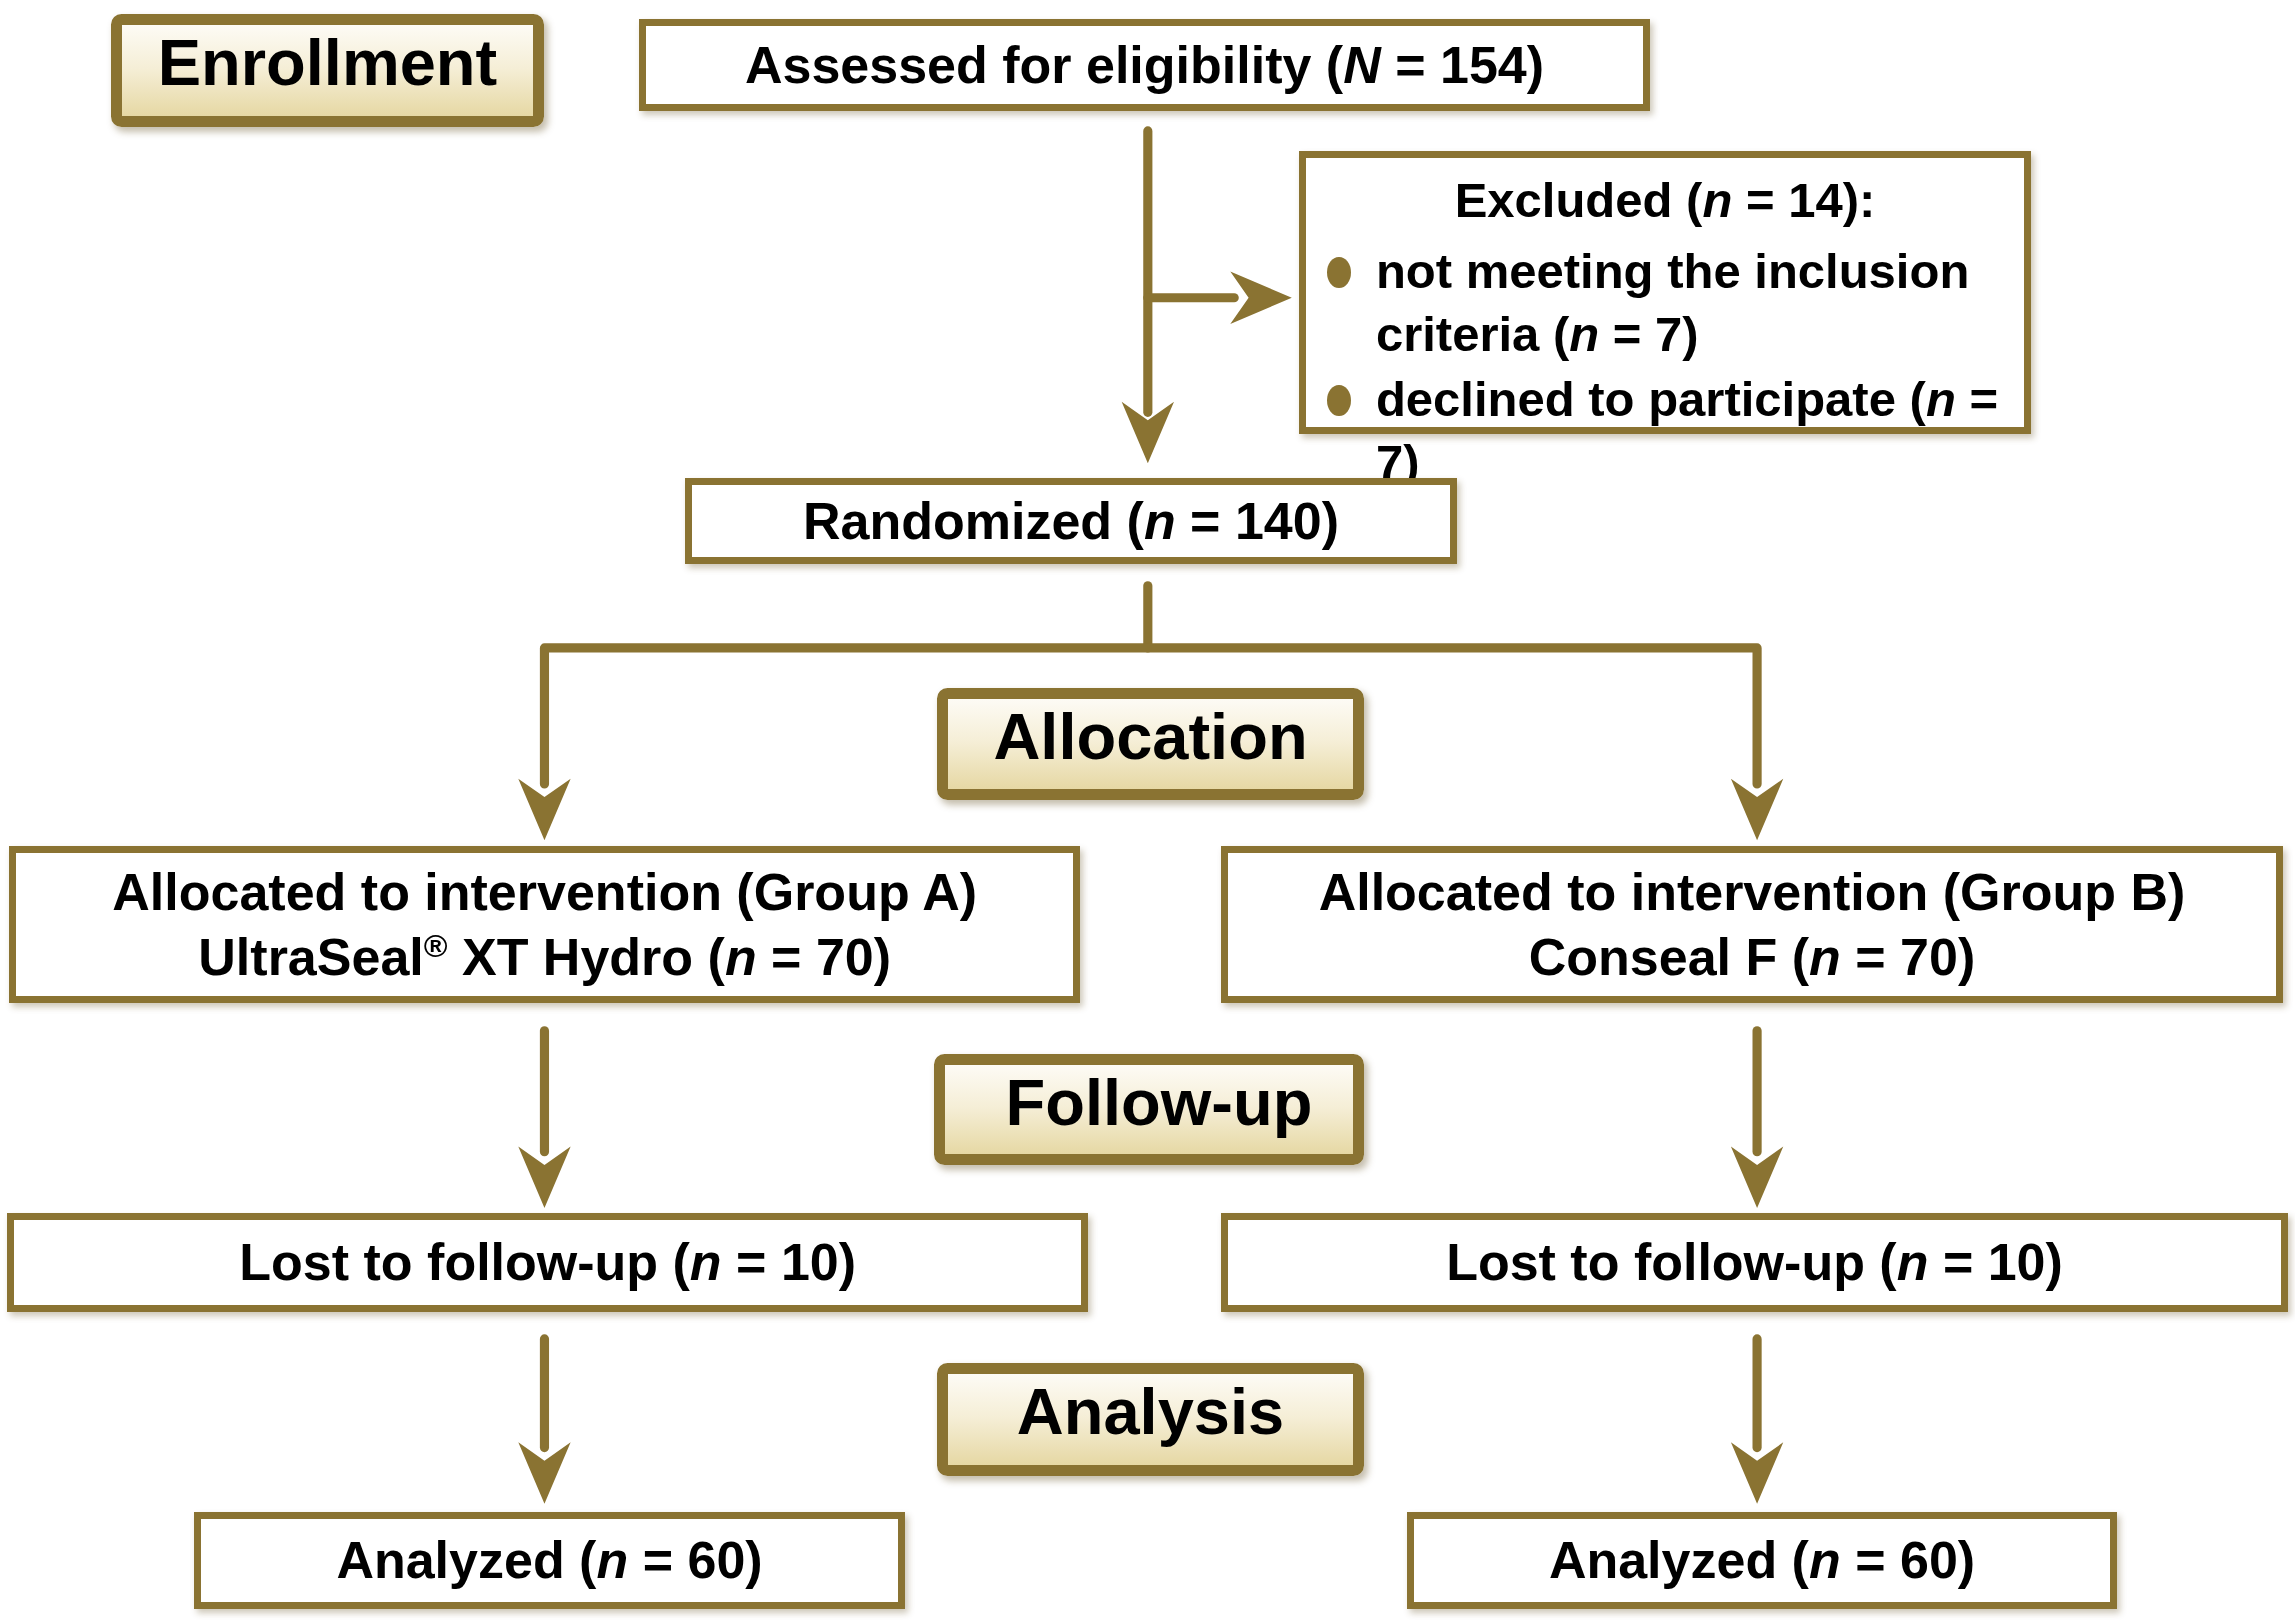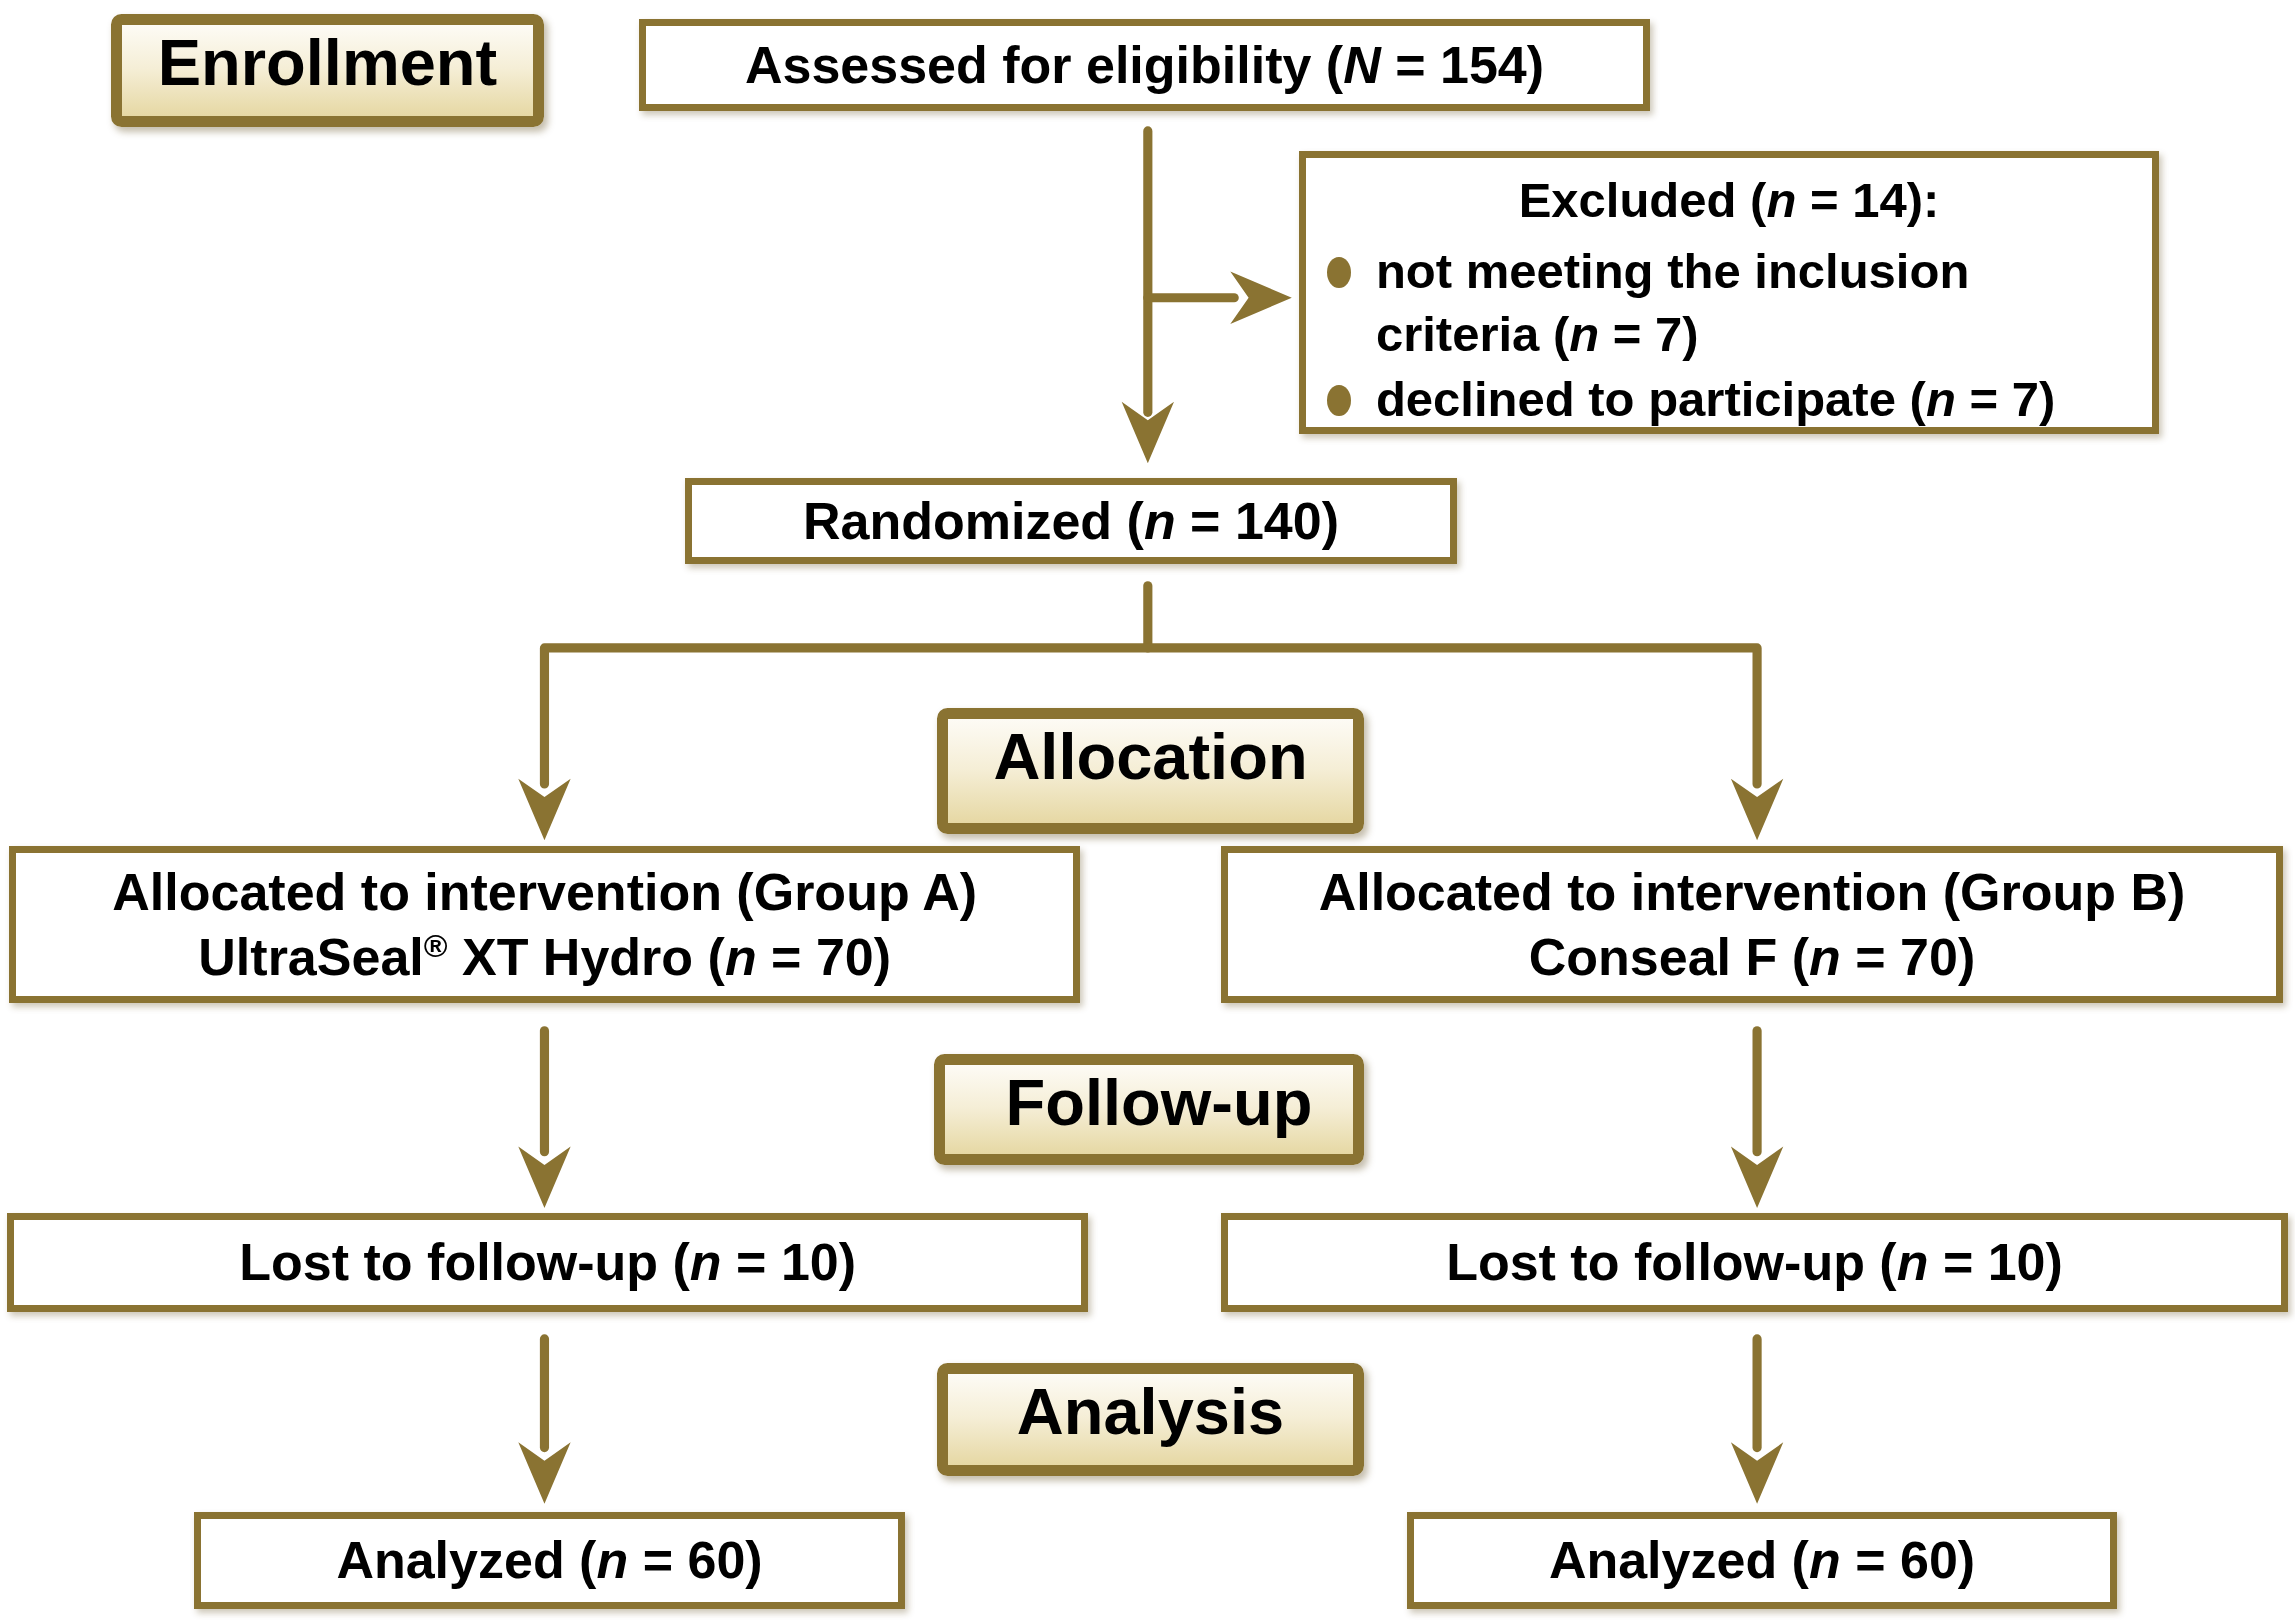--- a/index.html
+++ b/index.html
@@ -45,33 +45,33 @@
     display: flex; align-items: flex-start; justify-content: center;
     text-align: center;
     box-shadow: 3.9px 4.6px 7.9px rgba(90,70,20,0.35);
   }
   .var { font-style: italic; }
   .sup { font-size: 0.62em; vertical-align: super; line-height: 0; }
 
   
   #enrollment { left: 111px;  top: 14.4px;   width: 433px;  height: 113px; }
   #assessed   { left: 639px;  top: 19px;   width: 1011px; height: 92px; }
-  #excluded   { left: 1299px; top: 151px;  width: 860px; height: 283px;
+  #excluded   { left: 1299px; top: 151px;  width: 732px; height: 283px;
                 display: block; text-align: left; font-size: 49px; line-height: 1.28;
                 padding: 10.5px 3.9px 6.5px 3.9px; }
   #excluded .ex-title { text-align: center; margin: 0 0 9.2px 0; }
   #excluded ul { list-style: none; margin: 8px; padding: 0; }
   #excluded li { position: relative; padding-left: 58px; margin-top: 2.6px; }
   #excluded .dot {
     position: absolute; left: 9.2px; top: 17px;
     width: 23.6px; height: 31px; border-radius: 50%;
     background: var(--line);
   }
   #randomized { left: 685px; top: 478px;  width: 772px; height: 86px; }
-  #allocation { left: 937px; top: 688px; width: 427px;  height: 126px; margin-top: 20px; }
+  #allocation { left: 937px; top: 688px; width: 427px;  height: 112px; }
   #groupA     { left: 9.2px;   top: 846px; width: 1071px; height: 157px; flex-direction: column; }
   #groupB     { left: 1221px; top: 846px; width: 1062px; height: 157px; flex-direction: column; }
   #followup   { left: 934px; top: 1054px; width: 430px;  height: 111px; padding-left: 20px; }
   #lostA      { left: 7.2px;   top: 1213px; width: 1081px; height: 99px; }
   #lostB      { left: 1221px; top: 1213px; width: 1067px; height: 99px; }
   #analysis   { left: 937px; top: 1363px; width: 427px;  height: 113px; }
   #analyzedA  { left: 194px;  top: 1512px; width: 711px; height: 97px; }
   #analyzedB  { left: 1407px; top: 1512px; width: 710px; height: 97px; }
 </style>
 </head>

